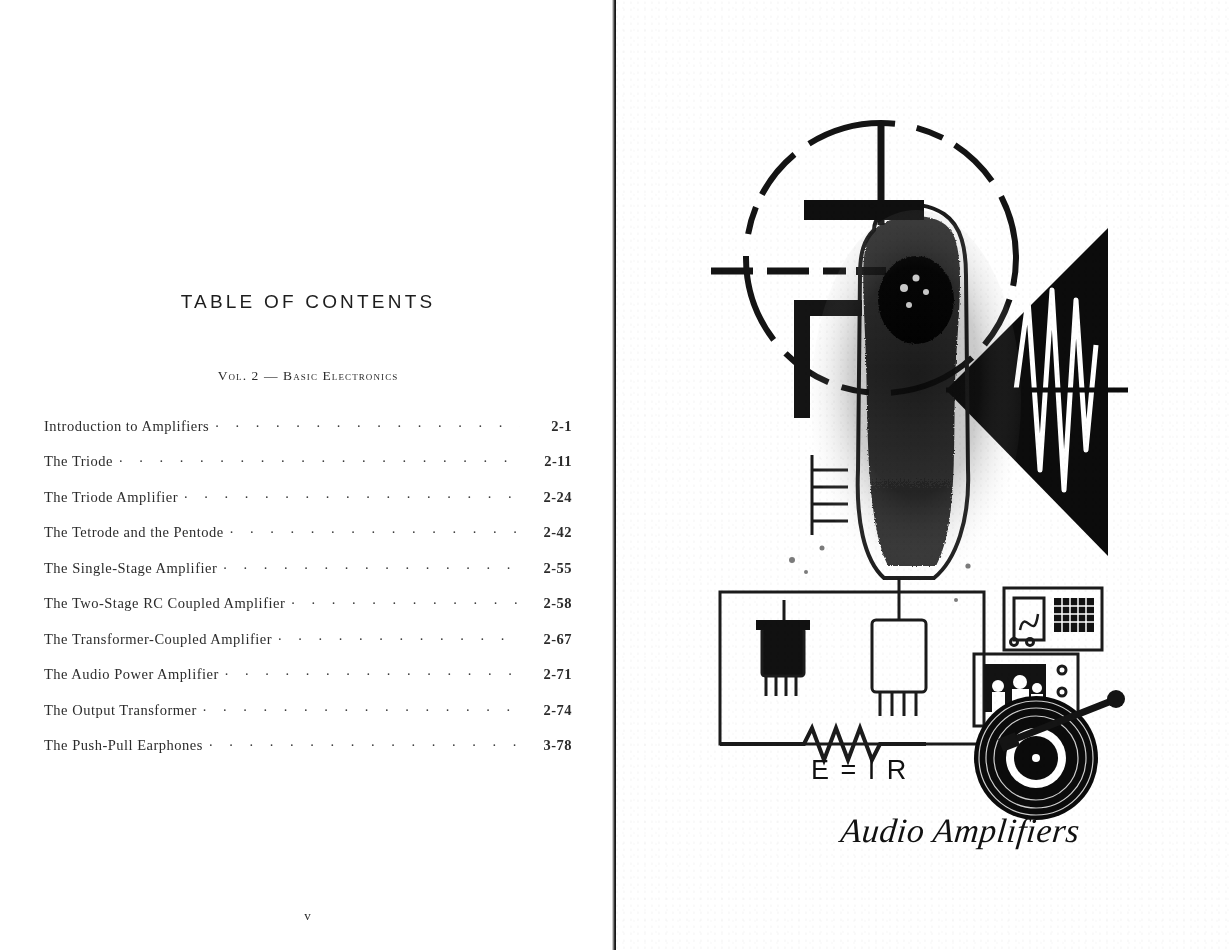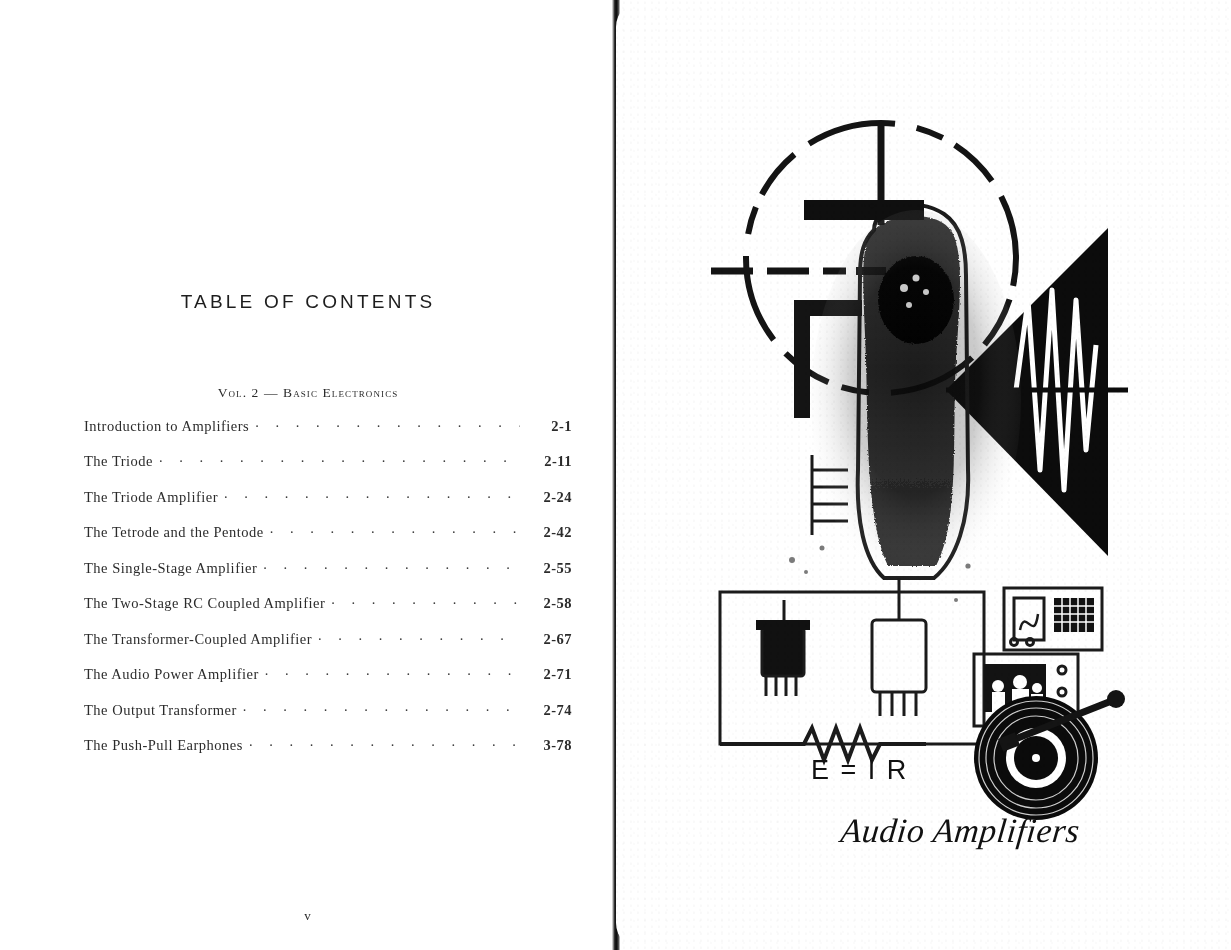--- a/index.html
+++ b/index.html
@@ -27,21 +27,20 @@
     background: #ffffff;
     box-sizing: border-box;
     border-radius: 31px;
   }
   .page-right {
     position: relative;
     width: 615px;
     height: 950px;
     background: #ffffff;
     box-sizing: border-box;
-    border-radius: 27px;
   }
   
   .gutter {
     position: absolute;
     top: 0;
     left: 612px;
     width: 8px;
     height: 950px;
     background: linear-gradient(to right, #f2f2f2 0%, #1b1b1b 35%, #0d0d0d 60%, #5a5a5a 85%, #e8e8e8 100%);
   }
@@ -61,36 +60,34 @@
     position: absolute;
     top: 368px;
     left: 0;
     width: 616px;
     text-align: center;
     font-family: "Liberation Serif", serif;
     font-size: 13.5px;
     letter-spacing: 1.1px;
     color: #2a2a2a;
     font-variant: small-caps;
-    margin-top: 17px;
   }
   .toc-list {
     position: absolute;
     top: 416px;
     left: 44px;
     width: 528px;
   }
   .toc-row {
     display: flex;
     align-items: baseline;
     height: 35.5px;
     color: #2b2b2b;
     font-size: 14.5px;
     letter-spacing: 0.5px;
-    margin-left: 40px;
   }
   .toc-label {
     white-space: nowrap;
     padding-right: 6px;
   }
   .toc-leader {
     flex: 1 1 auto;
     position: relative;
     height: 1em;
     overflow: hidden;

